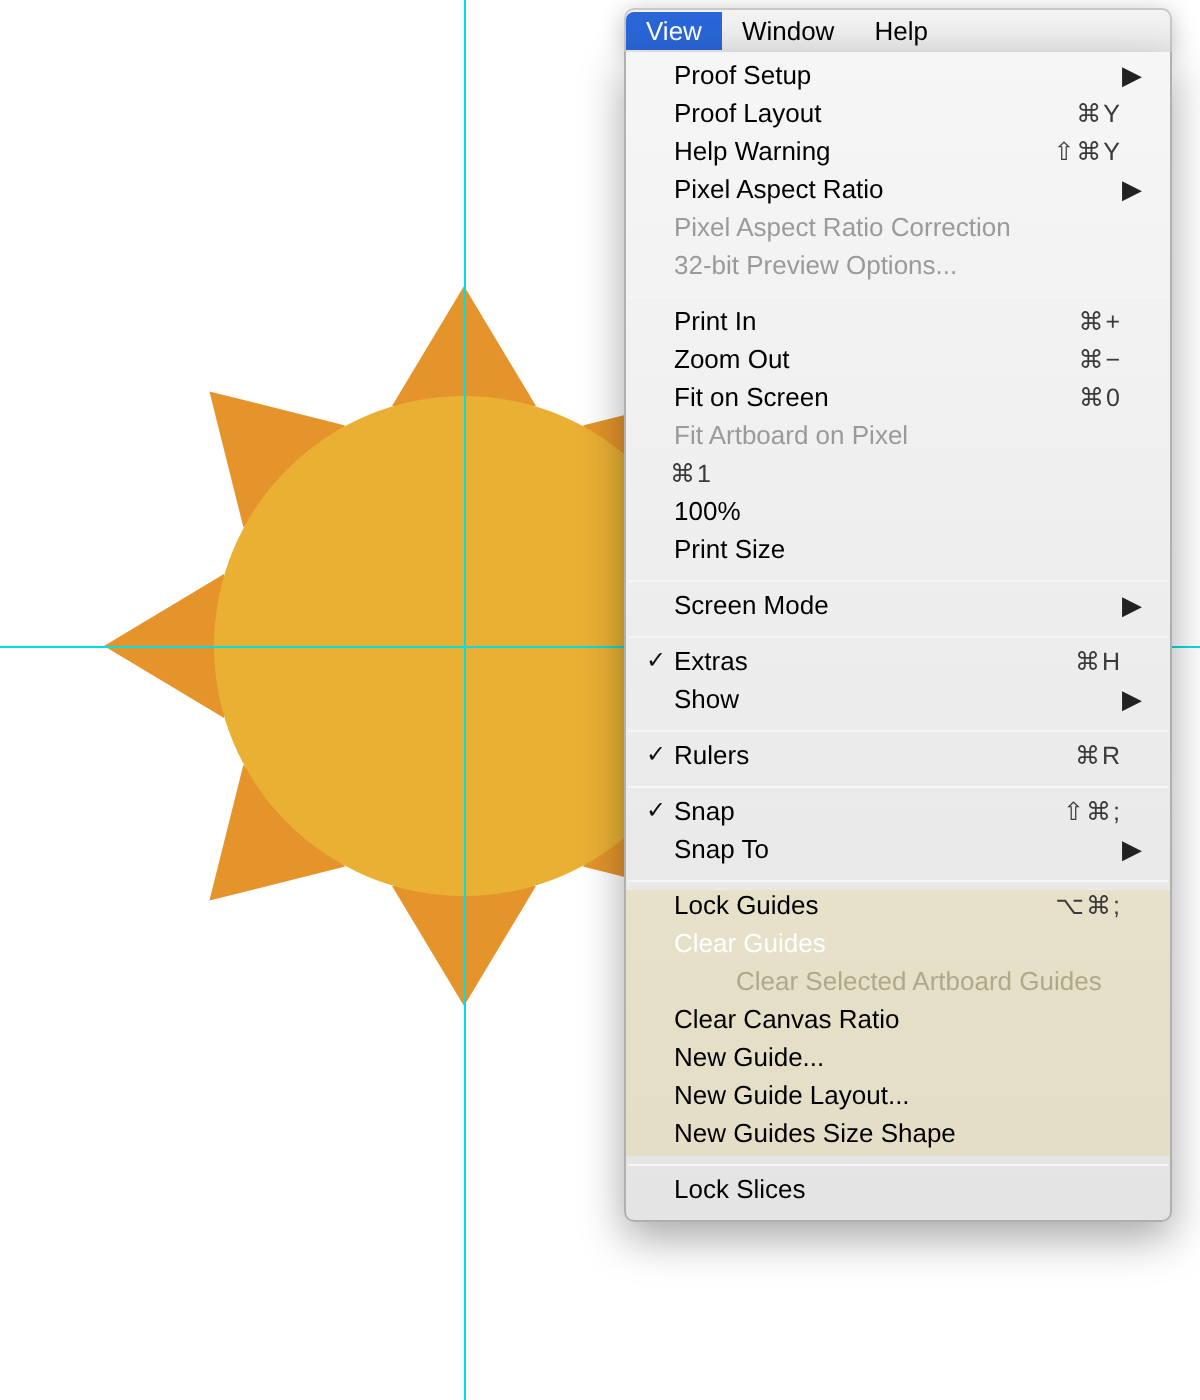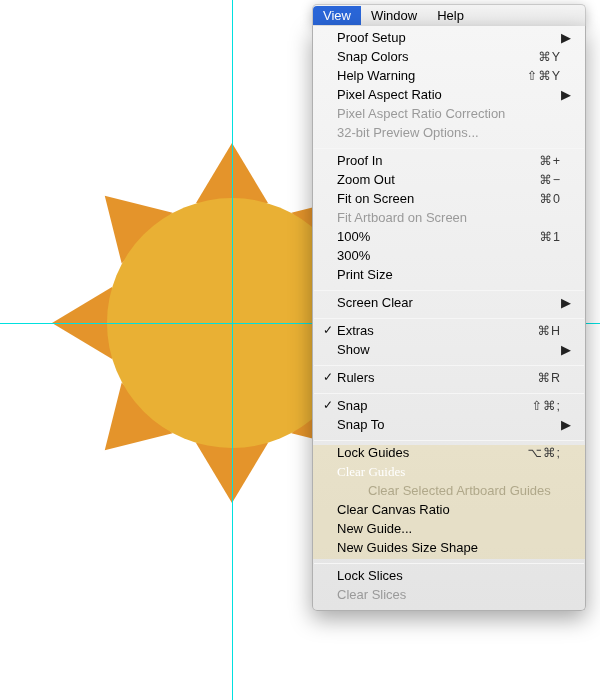--- a/index.html
+++ b/index.html
@@ -109,21 +109,21 @@
     color: #222;
   }
   .item.disabled { color: #9a9a9a; }
   .item.disabled .shortcut,
   .item.disabled .sub,
   .item.disabled .check { color: #b5b5b5; }
   .item.selected {
     background: #2f6ee0;
     color: #fff;
   }
-  .item.selected .label { color: #fff; font-family: Liberation Serif, serif; }
+  .item.selected .label { color: #fff; }
   .group-yellow .item { background: rgba(231,203,118,.28); }
   .group-yellow .item.disabled { color:#b0a88a;padding-left:39px; }
   .group-yellow { padding: 0; }
 </style>
 </head>
 <body>
 
 <div class="ray-wrap">
   <div class="ray" style="transform:rotate(0deg)"></div>
   <div class="ray" style="transform:rotate(45deg)"></div>
@@ -148,21 +148,21 @@
 <div class="dropdown" id="dropdown">
     <div>
       <div class="item">
         <span class="check"></span>
         <span class="label">Proof Setup</span>
         <span class="shortcut"></span>
         <span class="sub">▶</span>
       </div>
       <div class="item">
         <span class="check"></span>
-        <span class="label">Snap Colors</span>
+        <span class="label">Proof Layout</span>
         <span class="shortcut">⌘Y</span>
         <span class="sub"></span>
       </div>
       <div class="item">
         <span class="check"></span>
         <span class="label">Help Warning</span>
         <span class="shortcut">⇧⌘Y</span>
         <span class="sub"></span>
       </div>
       <div class="item">
@@ -181,66 +181,65 @@
         <span class="check"></span>
         <span class="label">32-bit Preview Options...</span>
         <span class="shortcut"></span>
         <span class="sub"></span>
       </div>
     </div>
     <div class="sep"></div>
     <div>
       <div class="item">
         <span class="check"></span>
-        <span class="label">Proof In</span>
+        <span class="label">Print In</span>
         <span class="shortcut">⌘+</span>
         <span class="sub"></span>
       </div>
       <div class="item">
         <span class="check"></span>
         <span class="label">Zoom Out</span>
         <span class="shortcut">⌘−</span>
         <span class="sub"></span>
       </div>
       <div class="item">
         <span class="check"></span>
         <span class="label">Fit on Screen</span>
         <span class="shortcut">⌘0</span>
         <span class="sub"></span>
       </div>
       <div class="item disabled">
         <span class="check"></span>
-        <span class="label">Fit Artboard on Screen</span>
-        <span class="shortcut"></span>
+        <span class="label">Fit Artboard on Pixel</span>
+        <span class="shortcut"></span>
+        <span class="sub"></span>
+      </div>
+      <div class="item">
+        <span class="check"></span>
+        <span class="shortcut">⌘1</span>
         <span class="sub"></span>
       </div>
       <div class="item">
         <span class="check"></span>
         <span class="label">100%</span>
-        <span class="shortcut">⌘1</span>
-        <span class="sub"></span>
-      </div>
-      <div class="item">
-        <span class="check"></span>
-        <span class="label">300%</span>
         <span class="shortcut"></span>
         <span class="sub"></span>
       </div>
       <div class="item">
         <span class="check"></span>
         <span class="label">Print Size</span>
         <span class="shortcut"></span>
         <span class="sub"></span>
       </div>
     </div>
     <div class="sep"></div>
     <div>
       <div class="item">
         <span class="check"></span>
-        <span class="label">Screen Clear</span>
+        <span class="label">Screen Mode</span>
         <span class="shortcut"></span>
         <span class="sub">▶</span>
       </div>
     </div>
     <div class="sep"></div>
     <div>
       <div class="item">
         <span class="check">✓</span>
         <span class="label">Extras</span>
         <span class="shortcut">⌘H</span>
@@ -304,33 +303,33 @@
         <span class="sub"></span>
       </div>
       <div class="item">
         <span class="check"></span>
         <span class="label">New Guide...</span>
         <span class="shortcut"></span>
         <span class="sub"></span>
       </div>
       <div class="item">
         <span class="check"></span>
+        <span class="label">New Guide Layout...</span>
+        <span class="shortcut"></span>
+        <span class="sub"></span>
+      </div>
+      <div class="item">
+        <span class="check"></span>
         <span class="label">New Guides Size Shape</span>
         <span class="shortcut"></span>
         <span class="sub"></span>
       </div>
     </div>
     <div class="sep"></div>
     <div>
       <div class="item">
         <span class="check"></span>
         <span class="label">Lock Slices</span>
         <span class="shortcut"></span>
         <span class="sub"></span>
       </div>
-      <div class="item disabled">
-        <span class="check"></span>
-        <span class="label">Clear Slices</span>
-        <span class="shortcut"></span>
-        <span class="sub"></span>
-      </div>
     </div>
   </div>
 
 </body></html>

